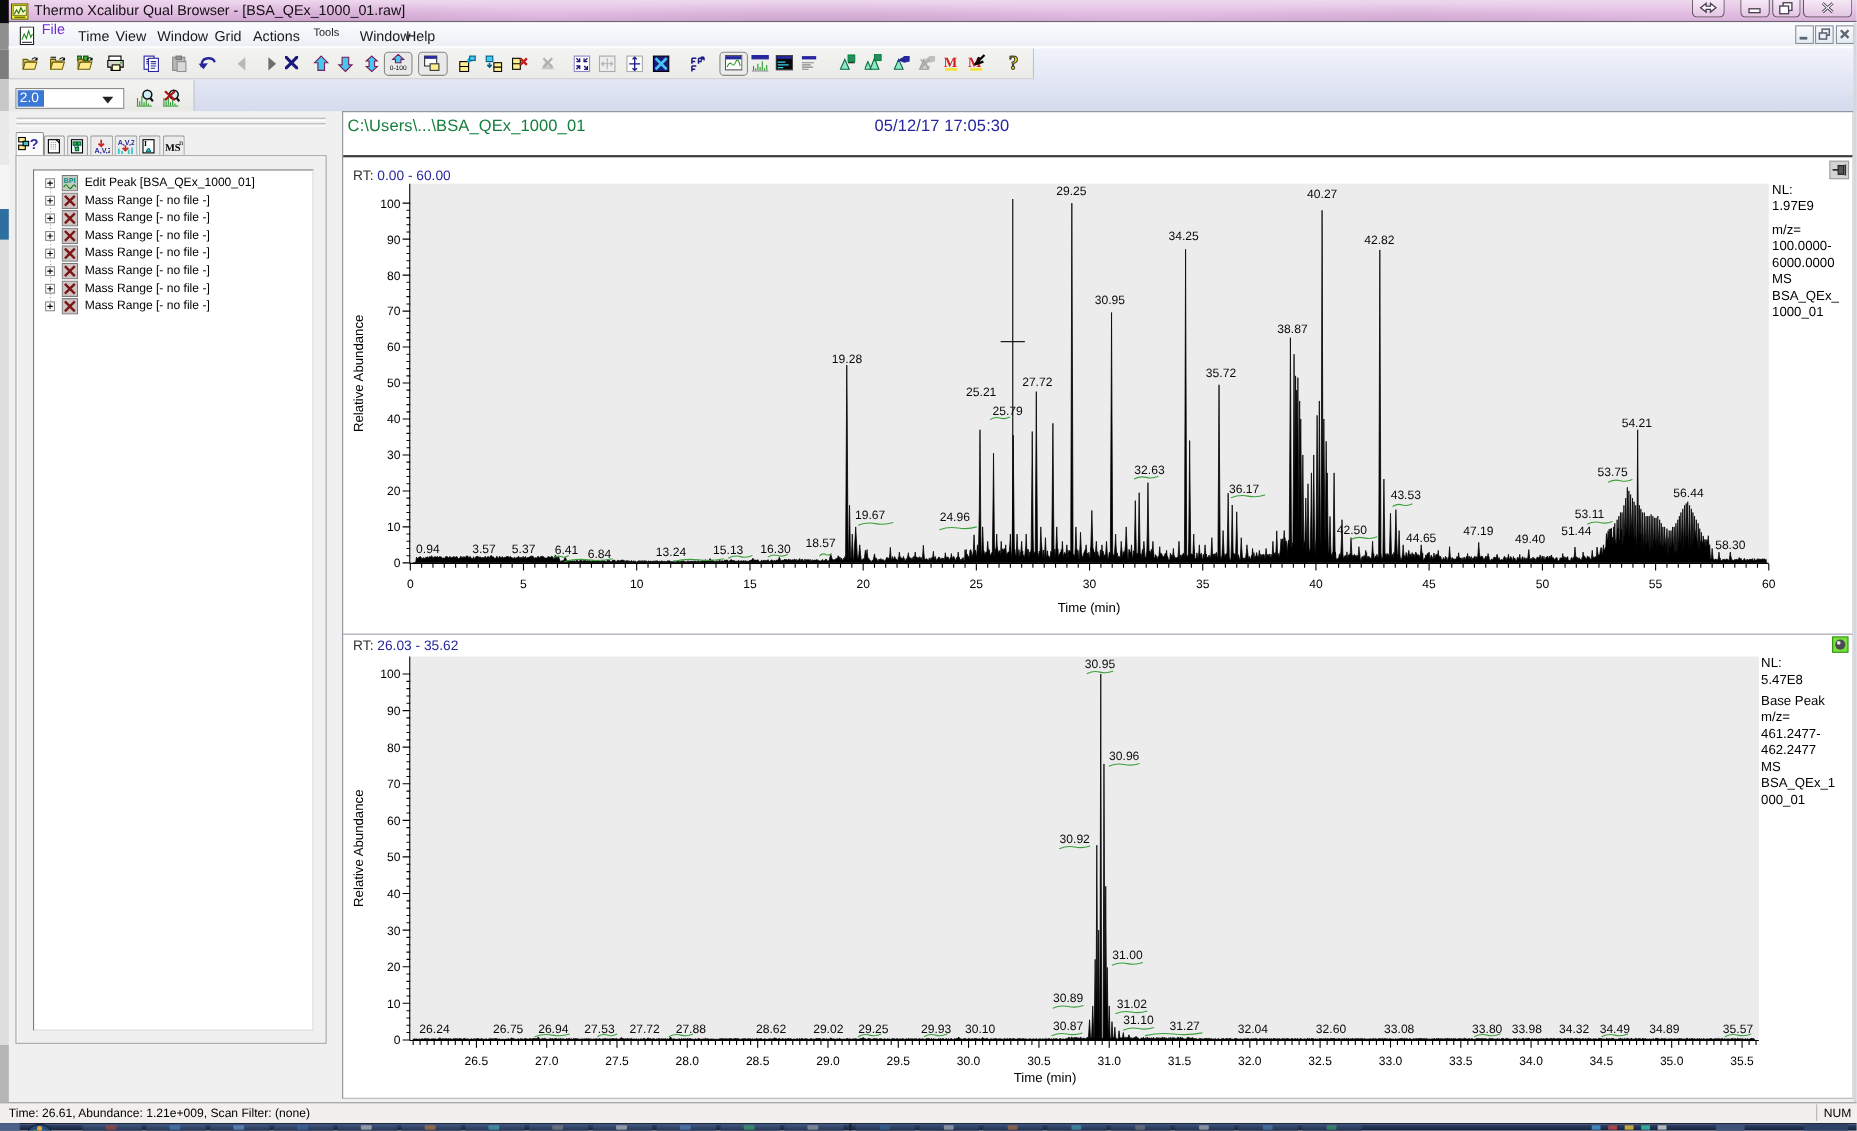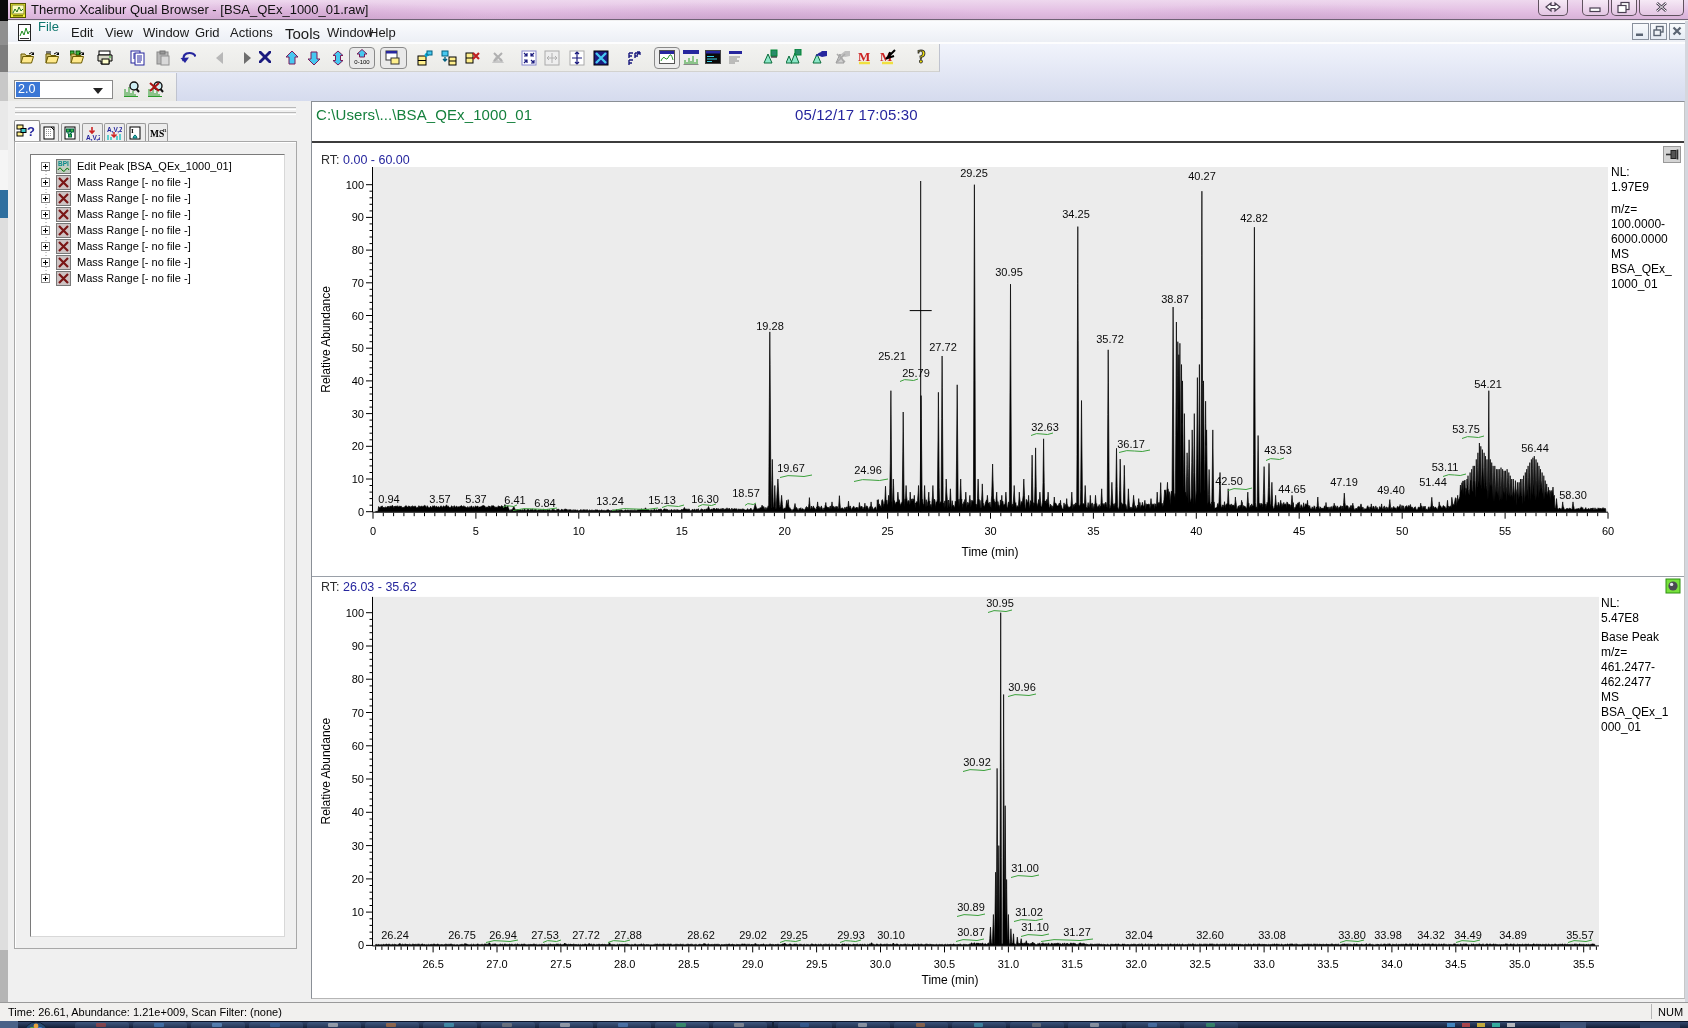--- a/index.html
+++ b/index.html
@@ -29,27 +29,27 @@
       <path d="M17,3 l4.5,4 4.5,-4 M17,11 l4.5,-4 4.5,4" stroke="#4a3f52" stroke-width="2.6" fill="none"></path>
       <path d="M17,3 l4.5,4 4.5,-4 M17,11 l4.5,-4 4.5,4" stroke="#fff" stroke-width="1" fill="none"></path>
     </svg></div>
 <div class="abs" style="left:8px;top:21px;width:1680px;height:21px;background:linear-gradient(#fbfcfe,#eceff5)"></div>
 <div class="abs" style="left:0;top:21px;width:8px;height:24px;background:#8f8f8f"></div>
 <svg class="abs" style="left:17px;top:24px" width="15" height="17">
     <rect x="1.5" y="0.5" width="12" height="16" fill="#fff" stroke="#222"></rect>
     <path d="M3,12 l2,-5 2,4 2,-7 2,6 1.5,-3" stroke="#1a8a1a" fill="none"></path>
     <rect x="3" y="14" width="9" height="1" fill="#333"></rect>
   </svg>
-<div class="abs" style="left:38px;top:19px;font-size:13px;color:#0f766e">File</div>
-<div class="abs" style="left:71px;top:25px;font-size:13px;color:#1a1a1a">Edit</div>
+<div class="abs" style="left:38px;top:19px;font-size:13px;color:#6d28d9">File</div>
+<div class="abs" style="left:71px;top:25px;font-size:13px;color:#1a1a1a">Time</div>
 <div class="abs" style="left:105px;top:25px;font-size:13px;color:#1a1a1a">View</div>
 <div class="abs" style="left:143px;top:25px;font-size:13px;color:#1a1a1a">Window</div>
 <div class="abs" style="left:195px;top:25px;font-size:13px;color:#1a1a1a">Grid</div>
 <div class="abs" style="left:230px;top:25px;font-size:13px;color:#1a1a1a">Actions</div>
-<div class="abs" style="left:285px;top:25px;font-size:15px;color:#1a1a1a">Tools</div>
+<div class="abs" style="left:285px;top:25px;font-size:10px;color:#1a1a1a">Tools</div>
 <div class="abs" style="left:327px;top:25px;font-size:13px;color:#1a1a1a">Window</div>
 <div class="abs" style="left:369px;top:25px;font-size:13px;color:#1a1a1a">Help</div>
 <div class="abs" style="left:1632px;top:23px;width:17px;height:17px;background:linear-gradient(#f8fafc,#e6ecf4);border:1px solid #88909c"><svg width="15" height="15">
       <rect x="3" y="9.5" width="7" height="2.5" fill="#5a6472"></rect>
     </svg></div>
 <div class="abs" style="left:1650px;top:23px;width:17px;height:17px;background:linear-gradient(#f8fafc,#e6ecf4);border:1px solid #88909c"><svg width="15" height="15">
       <rect x="5.5" y="2.5" width="6.5" height="5.5" fill="none" stroke="#5a6472" stroke-width="1.4"></rect>
       <rect x="3" y="6" width="6.5" height="5.5" fill="#eef2f6" stroke="#5a6472" stroke-width="1.4"></rect>
     </svg></div>
 <div class="abs" style="left:1669px;top:23px;width:17px;height:17px;background:linear-gradient(#f8fafc,#e6ecf4);border:1px solid #88909c"><svg width="15" height="15">

